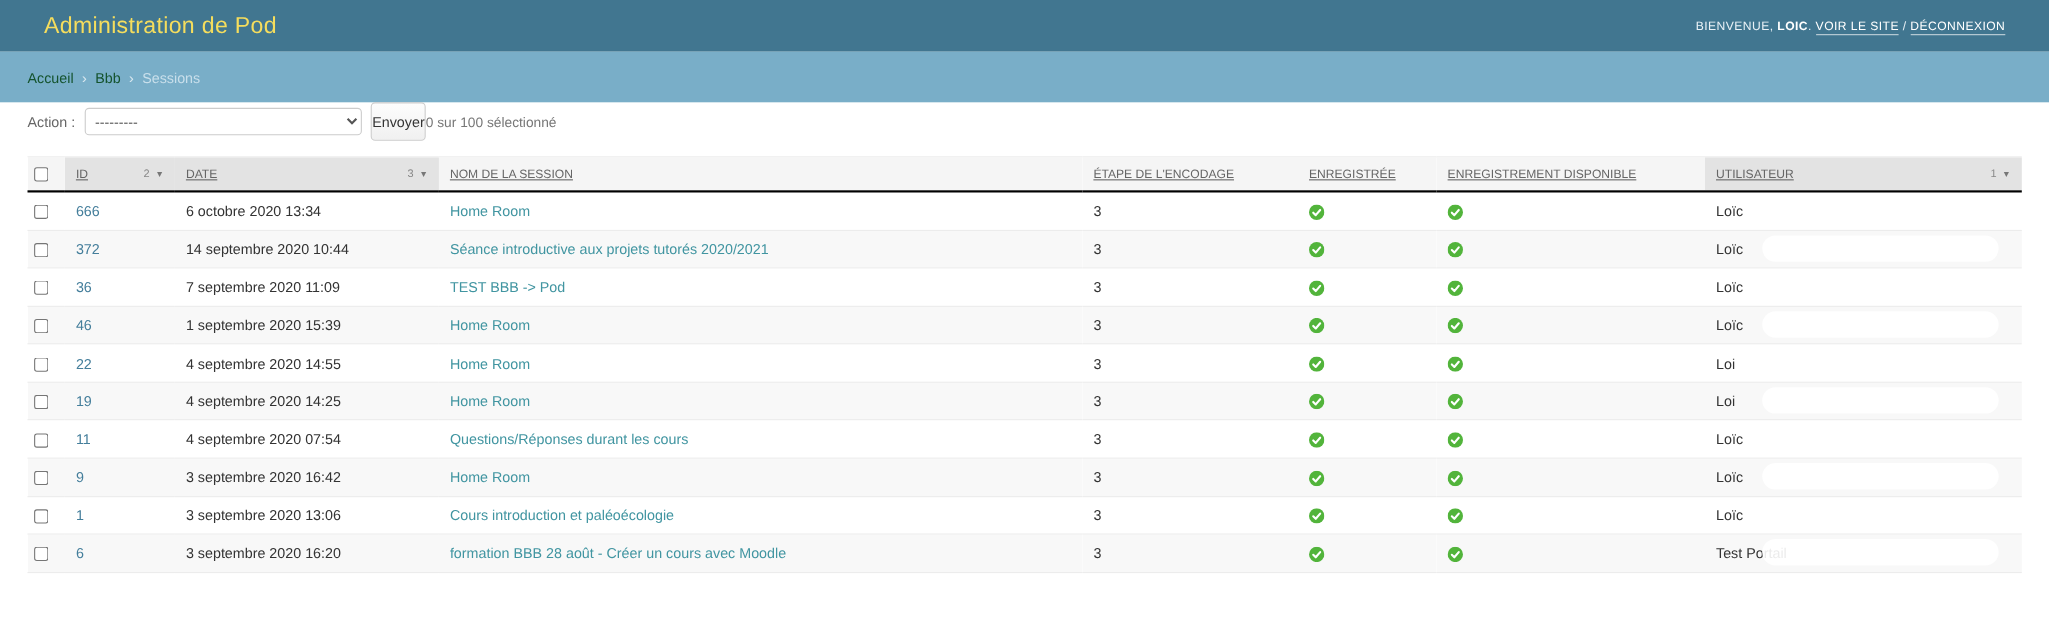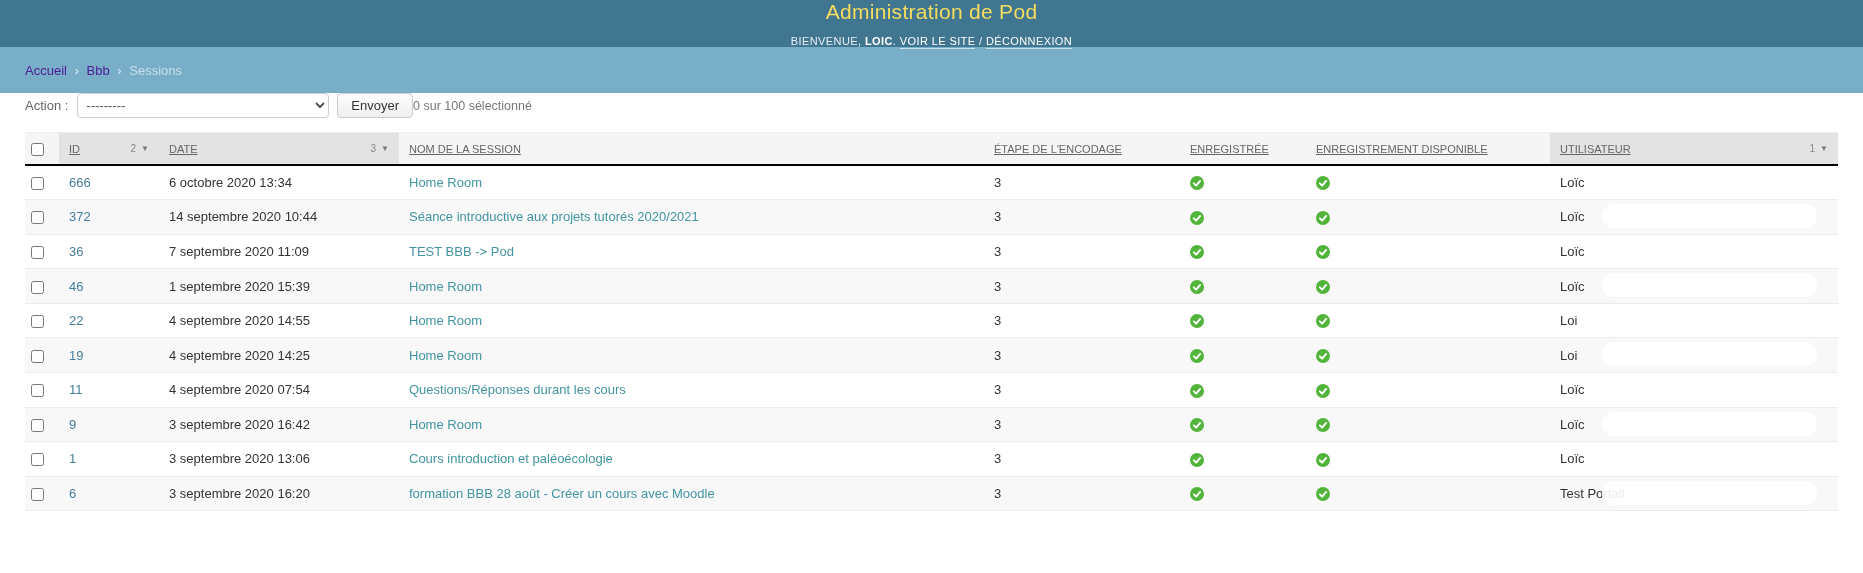--- a/index.html
+++ b/index.html
@@ -12,33 +12,33 @@
   html,body{margin:0;padding:0;}
   body{
     width:1863px;height:573px;overflow:hidden;background:#fff;color:#333;
     font-family:"Liberation Sans",sans-serif;font-size:13px;
   }
   a{text-decoration:none;cursor:pointer;}
 
   
   .branding-bar{
     background:var(--header_bg);height:47px;display:flex;
-    align-items:center;justify-content:space-between;padding:0 40px;flex-direction:column;
+    align-items:center;justify-content:space-between;padding:0 40px;
   }
   .site-title{color:var(--title_yellow);font-size:21px;font-weight:400;letter-spacing:.3px;}
   .user-tools{color:#e9f1f6;font-size:11px;letter-spacing:.4px;white-space:nowrap;}
   .user-tools a{color:#fff;border-bottom:1px solid rgba(255,255,255,.6);padding-bottom:1px;}
   .user-tools b{color:#fff;}
 
   
   .breadcrumbs{
     background:var(--breadcrumb_bg);padding:16px 25px 15px;font-size:13px;
     color:#c9dfeb;line-height:15px;
   }
-  .breadcrumbs a{color:#4c1d95;}
+  .breadcrumbs a{color:#14532d;}
   .breadcrumbs .sep{margin:0 4px;color:#d9e8f0;}
 
   
   .content{padding:0 25px;}
   .title-row{display:flex;align-items:center;justify-content:space-between;margin:19px 0 15px;}
   h1{margin:0;font-size:20px;font-weight:400;color:var(--text_gray);}
   .add-btn{
     background:var(--button_gray);color:#fff;border:none;border-radius:16px;
     height:28px;padding:0 15px;font-size:11.5px;font-weight:bold;letter-spacing:.5px;
     display:flex;align-items:center;gap:9px;cursor:pointer;font-family:inherit;
@@ -46,21 +46,21 @@
   .add-btn .plus{font-size:15px;font-weight:bold;line-height:1;}
 
   
   .actions-row{display:flex;align-items:center;margin:0 0 14px;color:var(--text_gray);}
   .actions-row label{margin-right:9px;font-size:13px;}
   .action-select{
     width:252px;height:25px;border:1px solid #ccc;border-radius:4px;background:#fff;
     color:#555;font-size:13px;padding:0 4px;font-family:inherit;
   }
   .send-btn{
-    margin-left:8px;height:25px;padding:0 13px;font-size:13px;color:#333;
+    margin-left:8px;height:35px;padding:0 0;font-size:13px;color:#333;
     background:linear-gradient(#fdfdfd,#f0f0f0);border:1px solid #ccc;border-radius:4px;
     cursor:pointer;font-family:inherit;
   }
   .action-counter{margin-left:0;font-size:12.5px;color:#777;}
 
   
   table{width:100%;border-collapse:collapse;table-layout:fixed;font-size:13px;}
   col.c-cb{width:34px;} col.c-id{width:100px;} col.c-date{width:240px;}
   col.c-name{width:585px;} col.c-step{width:196px;} col.c-rec{width:126px;}
   col.c-disp{width:244px;} col.c-user{width:auto;}

